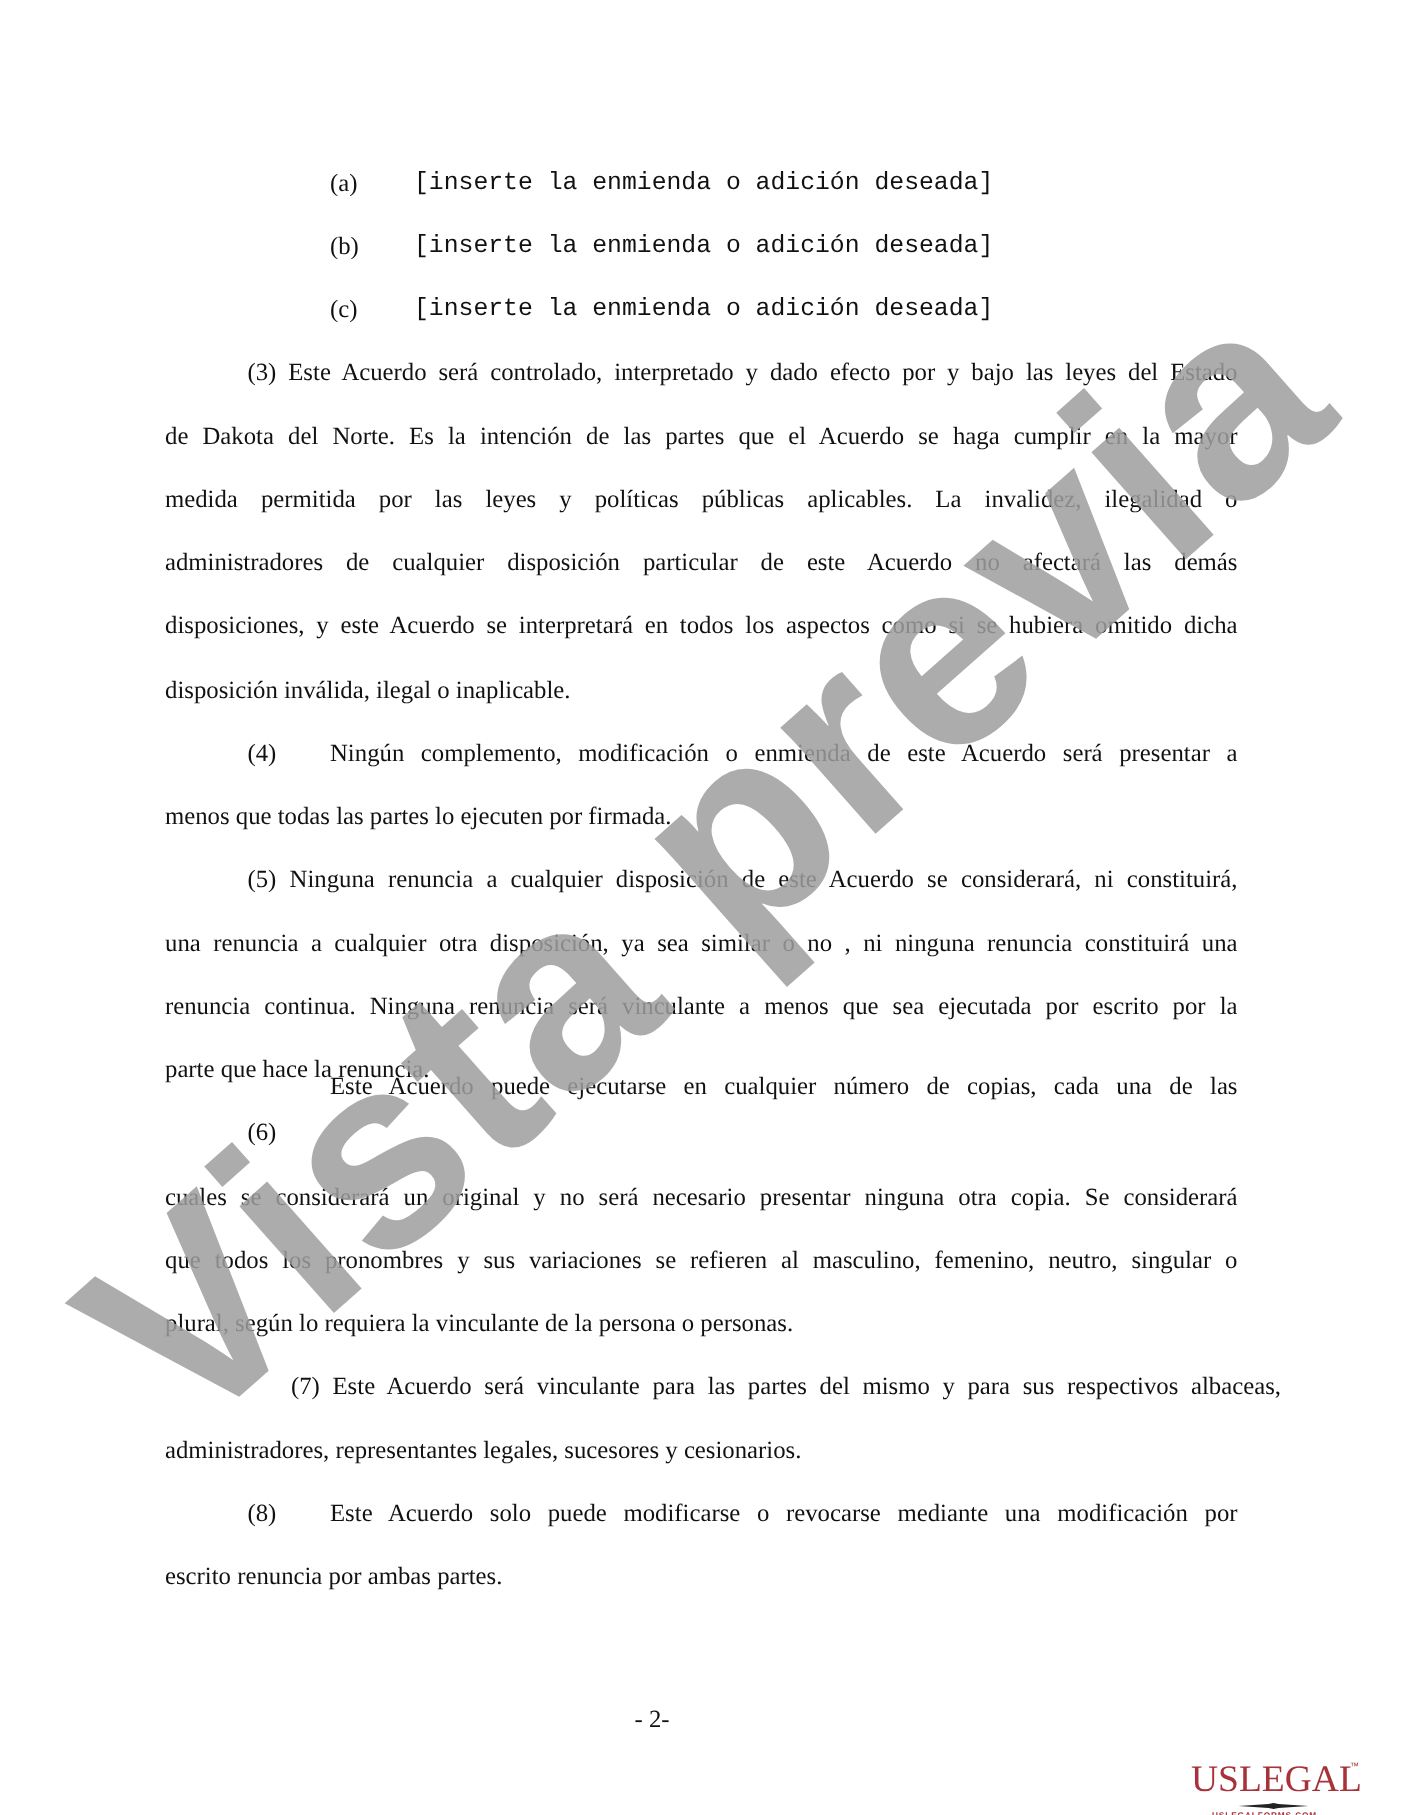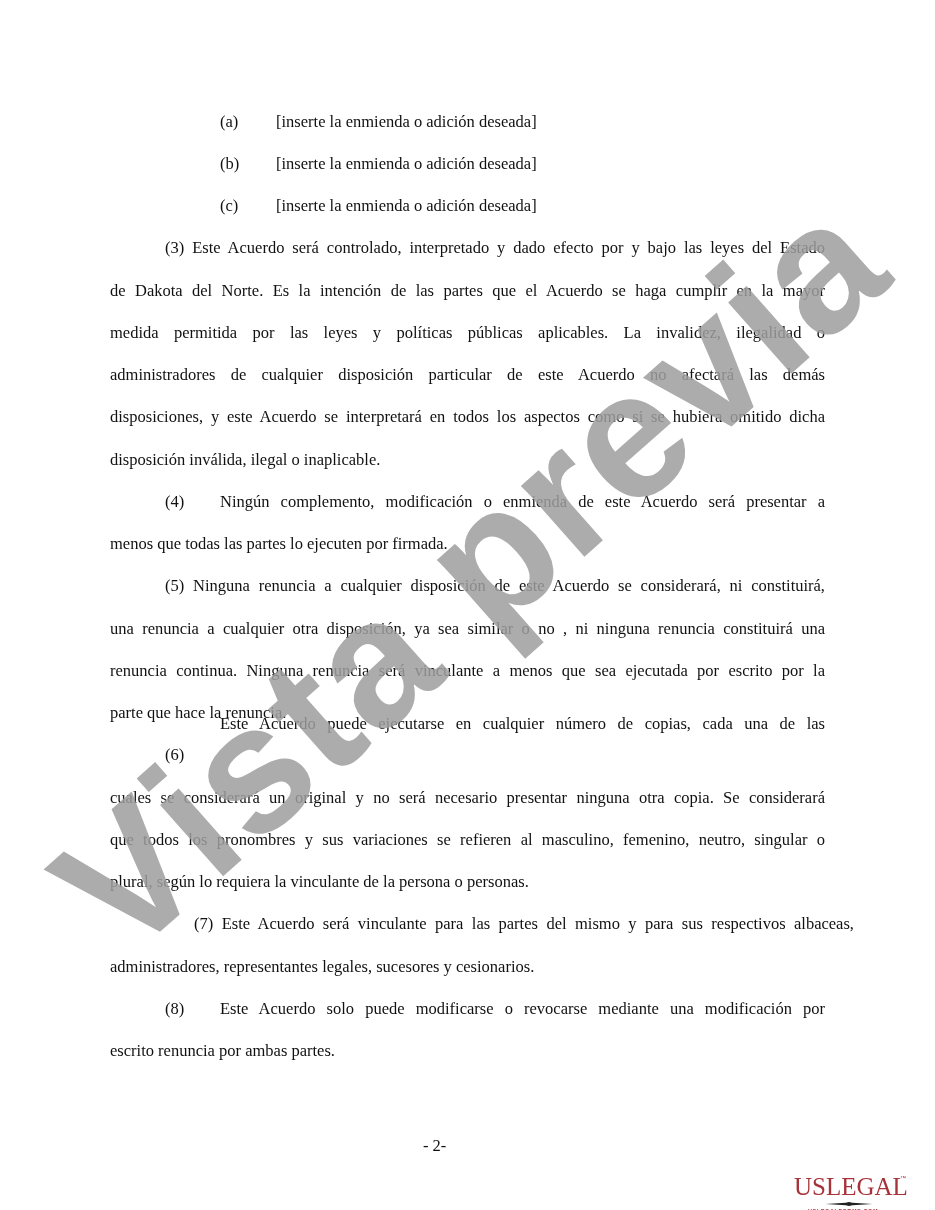--- a/index.html
+++ b/index.html
@@ -5,21 +5,21 @@
   html, body { margin: 0; padding: 0; background: #ffffff; }
   body { width: 935px; height: 1210px; position: relative; overflow: hidden; }
   .page {
     position: absolute; left: 0; top: 0; width: 935px; height: 1210px;
     font-family: "Liberation Serif", serif; font-size: 16.5px; color: #111;
   }
   .line { position: absolute; white-space: nowrap; line-height: 20px; }
   .just { position: absolute; left: 110px; width: 715px; line-height: 20px; text-align: justify; text-align-last: justify; white-space: nowrap; }
   .just.last { text-align-last: left; font-family: Liberation Serif, serif; }
   .list-label { position: absolute; left: 220px; }
-  .list-text { position: absolute; left: 276px; }
+  .list-text { position: absolute; left: 276px; font-family: Liberation Mono, monospace; }
   .watermark {
     position: absolute; left: 470px; top: 575px;
     transform: translate(-50%, -50%) rotate(-41.5deg);
     font-family: "Liberation Sans", sans-serif; font-weight: bold;
     font-size: 180px; color: #9e9e9e; opacity: 0.85; white-space: nowrap;
     letter-spacing: 2px; pointer-events: none; line-height: 1;
   }
   .pagenum { position: absolute; left: 423px; top: 1136px; font-size: 16.5px; }
   .logo { position: absolute; left: 792px; top: 1174px; width: 118px; height: 46px; }
   .logo-text {

